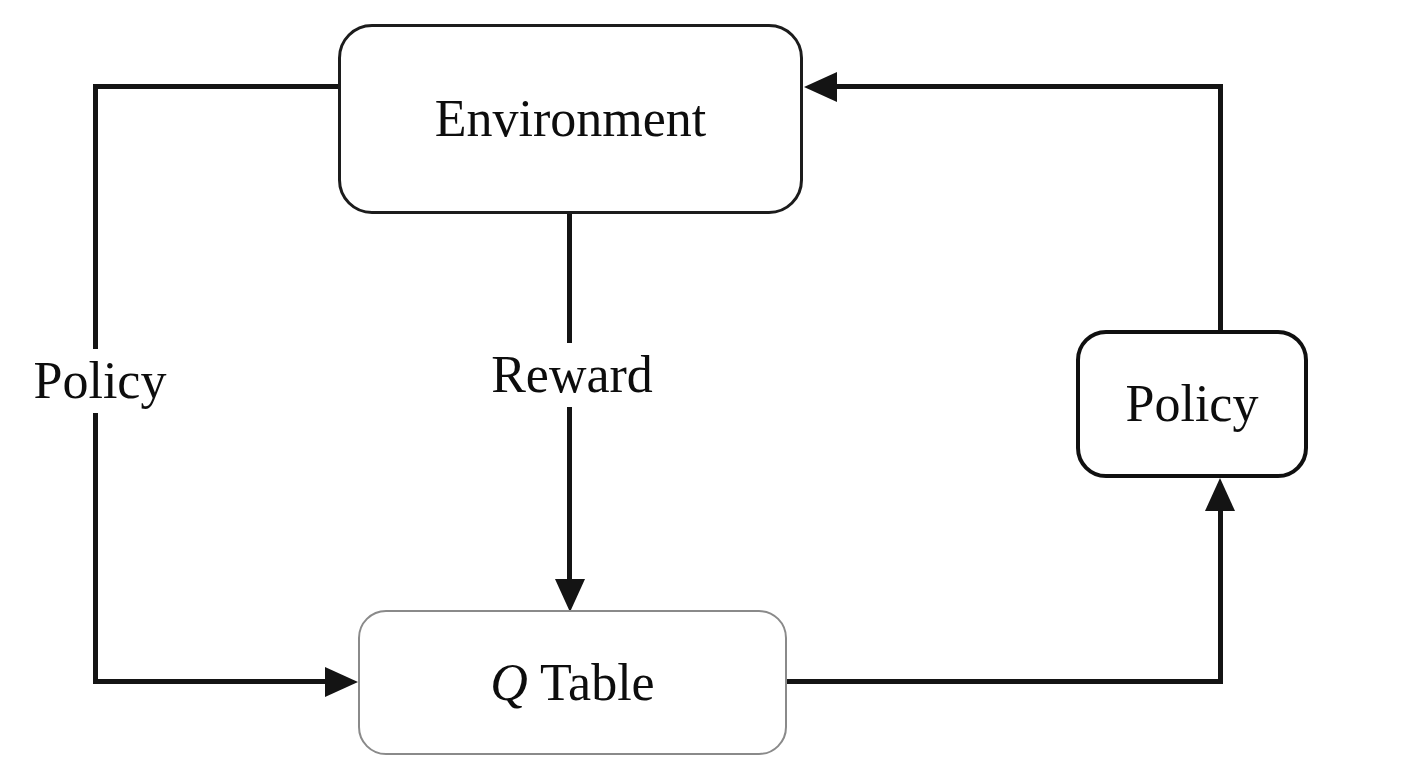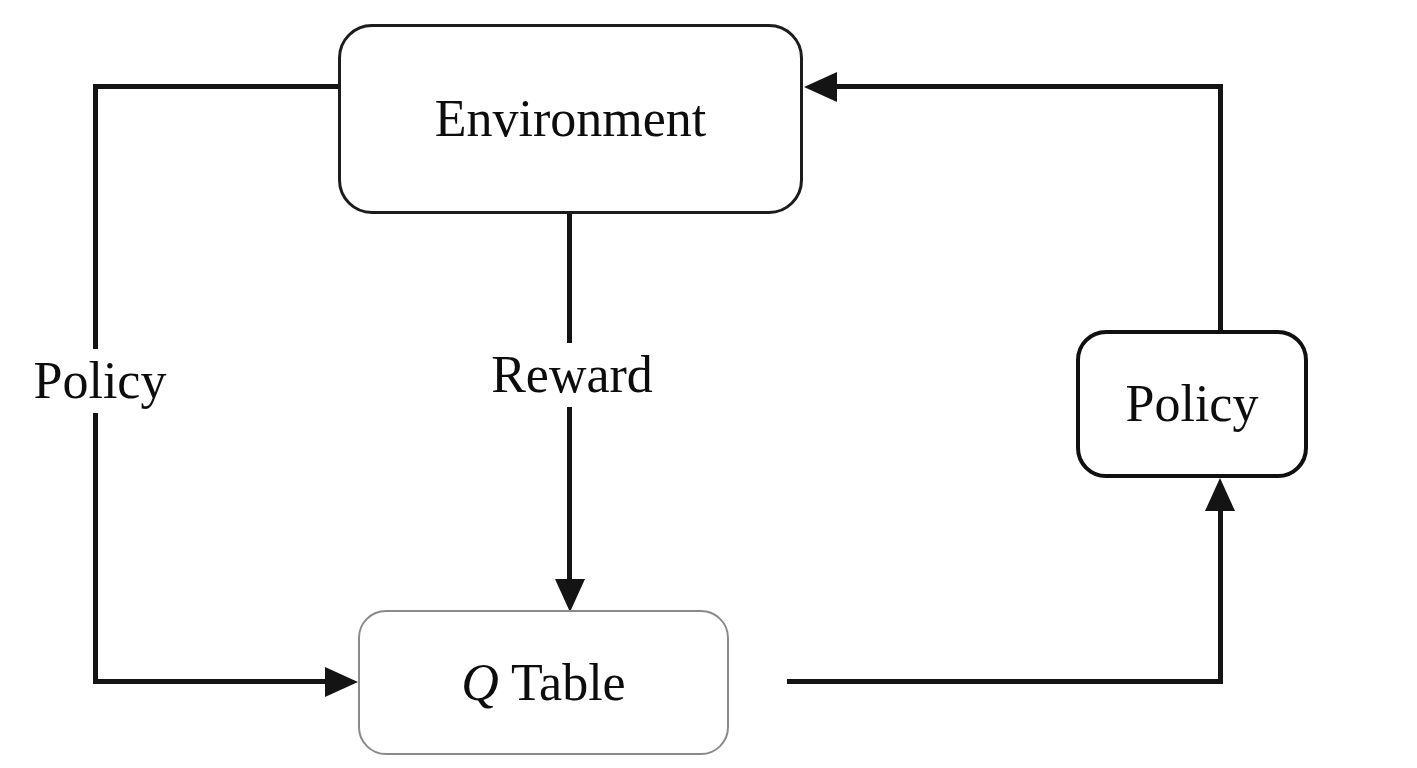--- a/index.html
+++ b/index.html
@@ -65,21 +65,21 @@
     border-radius: 34px;
   }
   .node-policy {
     left: 1076px; top: 330px;
     width: 232px; height: 148px;
     border: 4px solid #101010;
     border-radius: 30px;
   }
   .node-qtable {
     left: 358px; top: 610px;
-    width: 371px; height: 145px;
+    width: 429px; height: 145px;
     border: 2px solid #8a8a8a;
     border-radius: 28px;
   }
   .lbl {
     font-size: 52px;
     color: #0d0d0d;
     white-space: nowrap;
     line-height: 1;
   }
   .italic { font-style: italic; }

